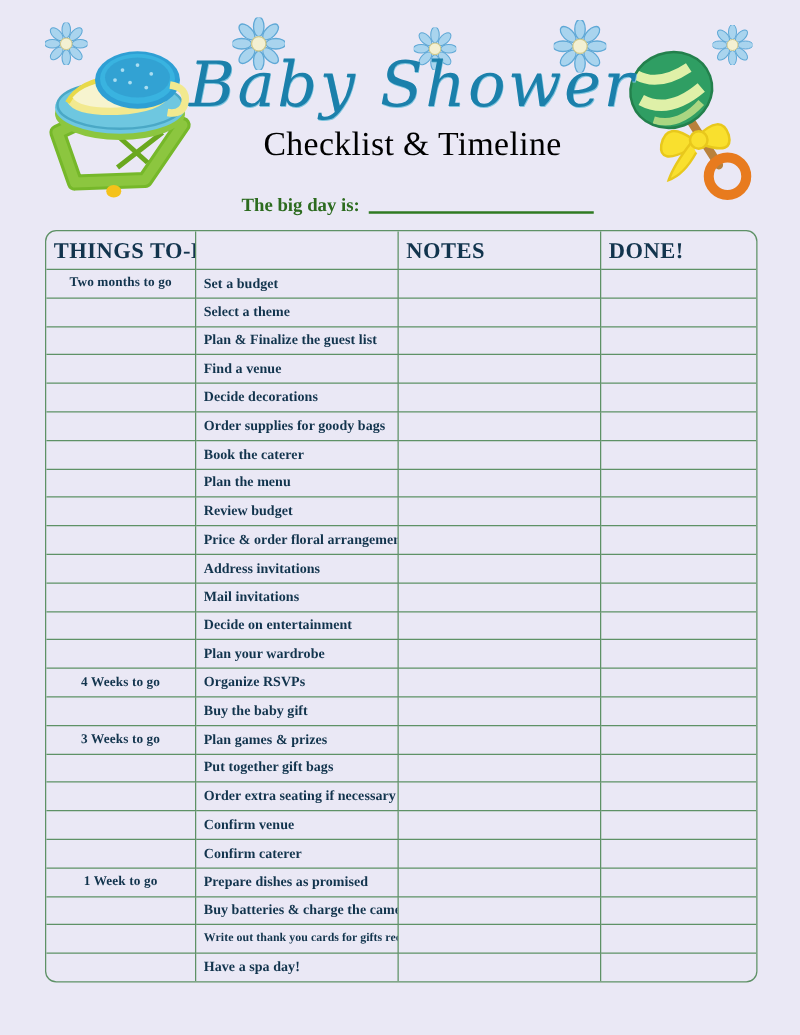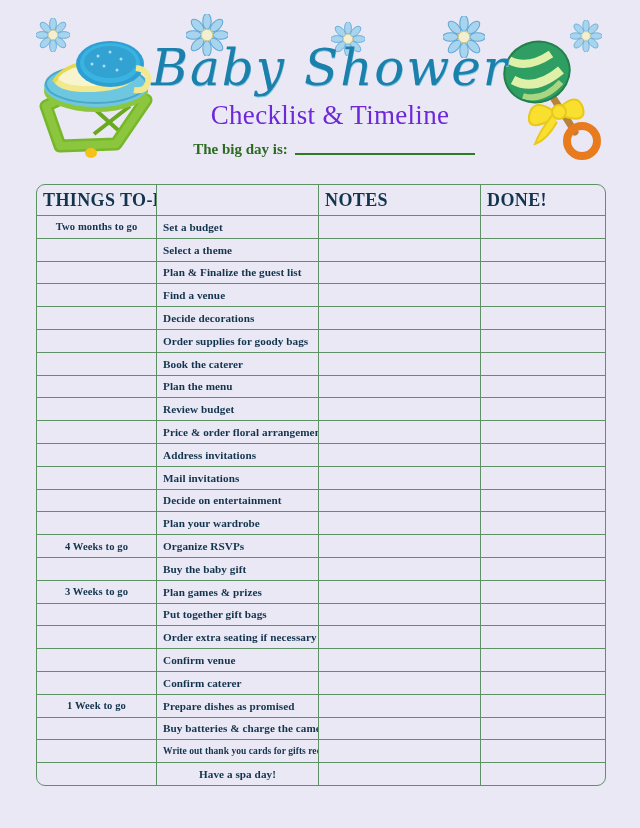--- a/index.html
+++ b/index.html
@@ -62,39 +62,40 @@
     letter-spacing: 2px;
     font-style: italic;
     white-space: nowrap;
     text-shadow: 0.5px 0.5px 0 #7ec4de;
   }
 
   #sub-title {
     font-family: "Liberation Serif", "DejaVu Serif", serif;
     font-size: 27px;
     line-height: 34px;
-    color: #6d28d9;
+    color: #000000;
     letter-spacing: 0.3px;
     margin-top: 2px;
     white-space: nowrap;
   }
 
   #bigday-row {
     display: flex;
     align-items: flex-end;
     justify-content: center;
     margin-top: 9px;
     padding-left: 8px;
   }
   #bigday-label {
     font-family: "Liberation Serif", "DejaVu Serif", serif;
     font-size: 15px;
     font-weight: bold;
     color: #2c6b1f;
     white-space: nowrap;
+    margin-top: 16px;
   }
   #bigday-rule {
     width: 180px;
     height: 0;
     border-bottom: 2px solid #2f7a22;
     margin-left: 7px;
     margin-bottom: 3px;
   }
 
   
@@ -127,21 +128,21 @@
     border-bottom: 1.5px solid #5e9166;
     padding: 0 6px;
     color: #12344d;
     vertical-align: middle;
     background: transparent;
     overflow: hidden;
     white-space: nowrap;
   }
   table#checklist th:last-child,
   table#checklist td:last-child { border-right: none; }
-  table#checklist tr:last-child td { border-bottom: none; text-align: center; }
+  table#checklist tr:last-child td { border-bottom: none; }
 
   thead th {
     height: 30px;
     font-size: 18px;
     font-weight: bold;
     letter-spacing: 0.4px;
     text-align: left;
     padding-left: 9px;
   }
 

